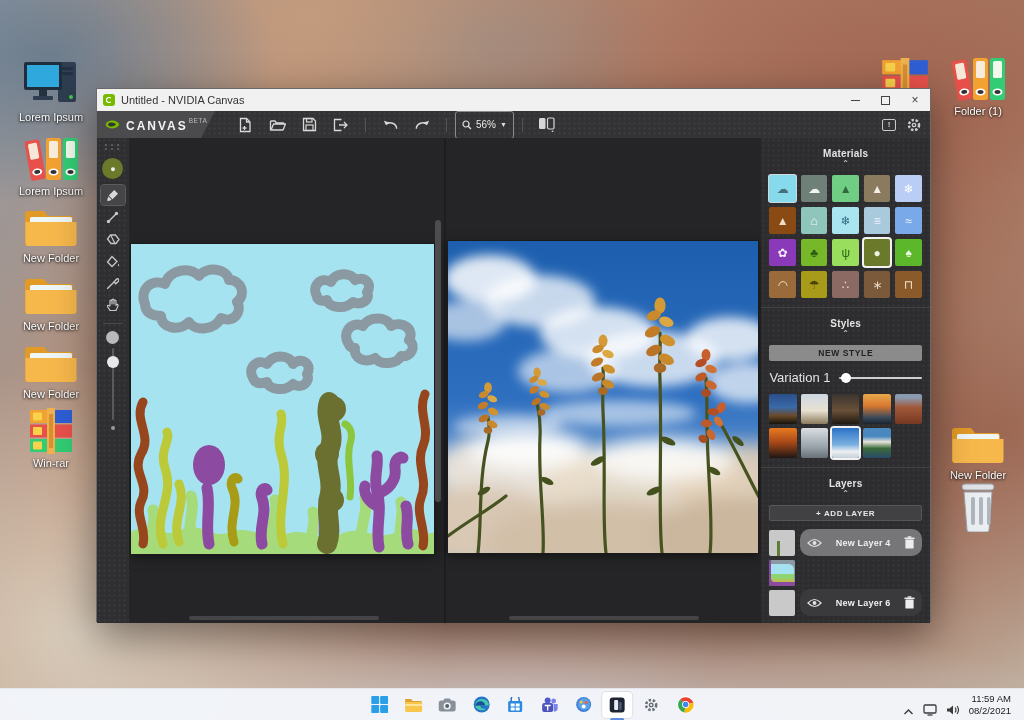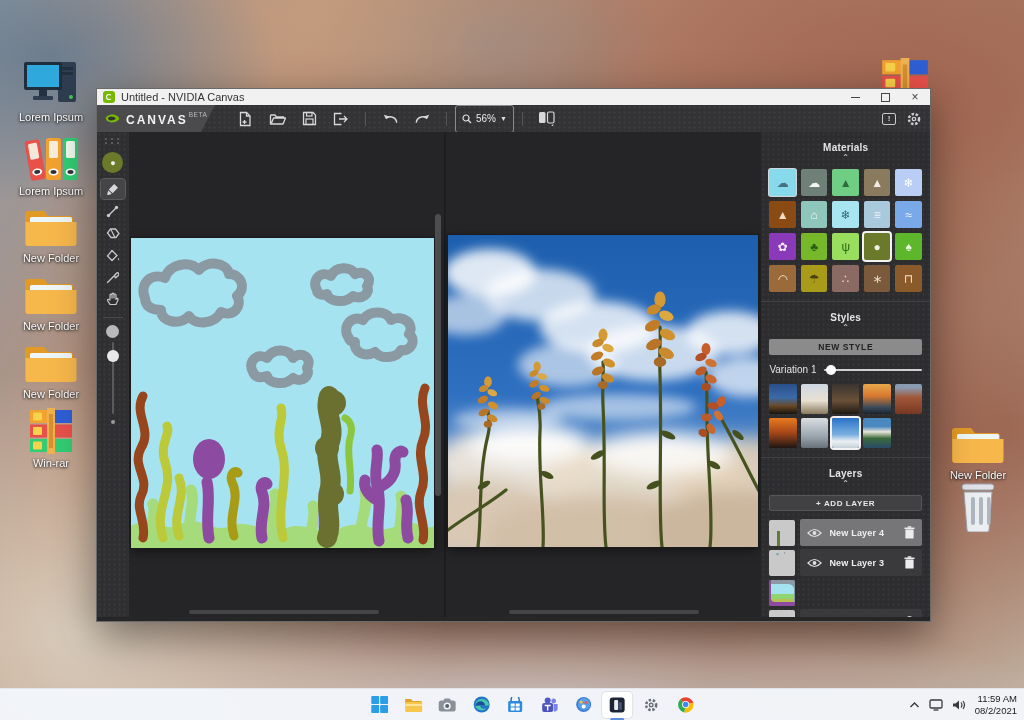--- a/index.html
+++ b/index.html
@@ -18,21 +18,21 @@
       linear-gradient(118deg,#8e9aa6 0%,#bb9076 24%,#b07d66 52%,#a97b64 76%,#c0af9f 100%);
   }
   
   .dicon{position:absolute;width:78px;text-align:center;color:#fff;font-size:11px;z-index:2;cursor:default;}
   .dicon .art{display:block;margin:0 auto 3px;}
   .dicon .lbl{text-shadow:0 1px 3px rgba(0,0,0,.85),0 0 2px rgba(0,0,0,.6);line-height:1.15;}
   .floaticon{position:absolute;z-index:1;}
   
   .window{position:absolute;left:96px;top:88px;width:835px;height:534px;z-index:5;
     box-shadow:0 14px 40px rgba(0,0,0,.45);background:#262626;border:1px solid #6a6a6a;}
-  .titlebar{height:16px;background:#f1f1f1;display:flex;align-items:center;padding-left:6px;}
+  .titlebar{height:22px;background:#f1f1f1;display:flex;align-items:center;padding-left:6px;}
   .titlebar .appico{width:12px;height:12px;border-radius:3px;background:#76b900;margin-right:6px;position:relative;}
   .titlebar .appico::after{content:"";position:absolute;inset:3px;border:1.5px solid #fff;border-right-color:transparent;border-radius:50%;}
   .titlebar .ttl{font-size:11px;color:#333;flex:1;}
   .wbtn{width:30px;height:22px;display:flex;align-items:center;justify-content:center;color:#444;font-size:12px;}
   .wbtn .minb{display:block;width:9px;height:1px;background:#444;}
   .wbtn .maxb{display:block;width:9px;height:9px;border:1px solid #444;}
   
   .toolbar{height:27px;background:#333335;display:flex;align-items:center;position:relative;
     background-image:radial-gradient(rgba(255,255,255,.04) 1px,transparent 1.2px);background-size:5px 5px;}
   .brand{height:27px;width:118px;background:#4b4b4d;display:flex;align-items:center;gap:6px;padding-left:8px;
@@ -70,53 +70,53 @@
     background-image:radial-gradient(rgba(255,255,255,.035) 1px,transparent 1.2px);background-size:5px 5px;}
   .phead{display:flex;align-items:center;justify-content:space-between;font-size:10px;font-weight:bold;color:#e4e4e4;margin:10px 0 7px;letter-spacing:.2px;flex-direction:column;}
   .chev{font-size:8px;color:#bbb;}
   .pdiv{height:1px;background:#424242;margin:9px -8px 0;}
   .mgrid{display:grid;grid-template-columns:repeat(5,1fr);gap:5px;}
   .sw{height:27px;border-radius:2px;display:flex;align-items:center;justify-content:center;font-size:12px;line-height:1;}
   .sw.hl{box-shadow:0 0 0 1px #cfd8da;}
   .sw.sel{box-shadow:0 0 0 2px #f2f2f2;}
   .btn-wide{height:16px;border-radius:2px;background:#8b8b8b;color:#222;font-size:8.5px;font-weight:bold;display:flex;align-items:center;justify-content:center;letter-spacing:.6px;margin:2px 0 9px;}
   .varrow{display:flex;align-items:center;gap:8px;margin-bottom:9px;}
-  .varlbl{font-size:10px;color:#e2e2e2;white-space:nowrap;}
+  .varlbl{font-size:13px;color:#e2e2e2;white-space:nowrap;}
   .hslider{position:relative;flex:1;height:2px;background:#cfcfcf;border-radius:1px;}
   .hthumb{position:absolute;left:2px;top:-4px;width:10px;height:10px;border-radius:50%;background:#fff;}
   .sgrid{display:grid;grid-template-columns:repeat(5,1fr);gap:4px;margin-bottom:4px;}
   .sthumb{height:30px;border-radius:2px;}
   .sthumb.sel{box-shadow:0 0 0 2px #f2f2f2;}
   .st1{background:linear-gradient(180deg,#2a4f8a 0%,#3a6aa8 45%,#6a4a2a 72%,#17140c 100%);}
   .st2{background:linear-gradient(180deg,#ccd7e3 0%,#e9e1d1 55%,#8a7a5e 100%);}
   .st3{background:linear-gradient(180deg,#3a3430 0%,#6a5038 55%,#1e1912 100%);}
   .st4{background:linear-gradient(180deg,#e8a84a 0%,#d87830 40%,#3a4a5a 78%,#1a2430 100%);}
   .st5{background:linear-gradient(180deg,#8a9ab0 12%,#a05838 45%,#763822 100%);}
   .st6{background:linear-gradient(180deg,#e87a20 0%,#a84818 48%,#1e1614 100%);}
   .st7{background:linear-gradient(180deg,#d9dee3 0%,#9aa4ac 62%,#687078 100%);}
   .st8{background:linear-gradient(180deg,#2a72c8 0%,#7ab0e0 55%,#eceff2 78%,#c6d1da 100%);}
   .st9{background:linear-gradient(180deg,#4a88c0 28%,#e8e4d8 46%,#3a6a3a 68%,#2a4a6a 100%);}
   .addlayer{height:16px;border-radius:2px;background:#414143;border:1px solid #565658;color:#e8e8e8;font-size:8px;font-weight:bold;letter-spacing:.6px;display:flex;align-items:center;justify-content:center;margin:2px 0 8px;}
   .lrow{display:flex;align-items:center;height:27px;margin-bottom:3px;border-radius:2px;}
   .lrow .lth{width:26px;height:26px;border-radius:2px;flex:none;}
-  .lrow .lbar{flex:1;height:100%;margin-left:5px;border-radius:2px;background:#3a3a3c;display:flex;align-items:center;padding:0 7px;gap:7px;}
+  .lrow .lbar{flex:1;height:100%;margin-left:5px;border-radius:10px;background:#3a3a3c;display:flex;align-items:center;padding:0 7px;gap:7px;text-align:center;}
   .lrow.sel .lbar{background:#767678;}
   .lname{flex:1;font-size:9px;font-weight:bold;color:#f0f0f0;letter-spacing:.2px;}
   .lt1{background:#c9c9c9;}
   .lt2{background:linear-gradient(180deg,#a5e2ef 0 55%,#8fd470 55% 72%,#b7c153 72% 100%);background-color:#a5e2ef;
        box-shadow:inset 4px -6px 0 -2px #8c4ba0, inset -5px 8px 0 -4px #8b9aa2;}
   .lt3{background:#c9c9c9;background-image:radial-gradient(circle 1.5px at 32% 16%,#8fb0ba 90%,transparent),radial-gradient(circle 1px at 60% 12%,#9aa8ae 90%,transparent);}
   .lt4{background:#c9c9c9;background-image:linear-gradient(#5f7d33,#5f7d33);background-size:3px 15px;background-position:8px 100%;background-repeat:no-repeat;}
   
   .taskbar{position:absolute;left:0;right:0;bottom:0;height:32px;background:rgba(243,246,251,.96);z-index:10;display:flex;align-items:center;border-top:1px solid rgba(0,0,0,.05);}
   .tbcenter{position:absolute;left:50%;transform:translateX(-44%);display:flex;align-items:center;gap:4px;}
   .tbi{width:30px;height:26px;border-radius:4px;display:flex;align-items:center;justify-content:center;position:relative;}
   .tbi.active{background:#fff;box-shadow:0 0 0 1px rgba(0,0,0,.08);}
   .tbi.active::after{content:"";position:absolute;bottom:-3px;left:8px;right:8px;height:2.5px;border-radius:2px;background:#5a8edc;}
-  .tray{position:absolute;right:7px;display:flex;align-items:center;gap:9px;}
+  .tray{position:absolute;right:13px;display:flex;align-items:flex-end;gap:9px;}
   .clock{text-align:right;font-size:9.5px;color:#1b1b1b;line-height:1.25;}
   
   .pk{fill:none;stroke-linecap:round;stroke-linejoin:round;}
 </style>
 </head>
 <body>
 
 <div class="stage">
 
   <div class="dicon" style="left:12px;top:58px;">
@@ -203,20 +203,39 @@
       <rect x="25" y="2" width="19" height="13" fill="#2e5fd4"></rect>
       <rect x="2" y="16.5" width="19" height="13" fill="#e8504a"></rect>
       <rect x="5" y="19" width="9" height="8" rx="1" fill="#f8d24a"></rect>
       <rect x="25" y="16.5" width="19" height="13" fill="#e8504a"></rect>
       <rect x="2" y="31" width="19" height="13" fill="#33cc74"></rect>
       <rect x="25" y="31" width="19" height="13" fill="#33cc74"></rect>
       <rect x="19" y="0" width="8" height="46" fill="#f0b24e"></rect>
       <rect x="21" y="6" width="4" height="34" fill="#d89030"></rect>
   </svg>
 
+  <div class="dicon" style="left:939px;top:56px;">
+    <svg class="art" width="58" height="46" viewBox="0 0 58 46">
+      <g transform="rotate(-10 14 26)">
+          <rect x="6" y="4" width="15" height="40" rx="2.5" fill="#e8504a"></rect>
+          <rect x="9" y="7" width="9" height="16" rx="1.5" fill="#f6e8d8"></rect>
+          <ellipse cx="13.5" cy="36" rx="5" ry="3.4" fill="#fff"></ellipse>
+          <ellipse cx="13.5" cy="36" rx="3" ry="1.9" fill="#333"></ellipse>
+        </g>
+      <rect x="24" y="2" width="15" height="42" rx="2.5" fill="#f2a231"></rect>
+        <rect x="27" y="5" width="9" height="17" rx="1.5" fill="#f8ecdc"></rect>
+        <ellipse cx="31.5" cy="36" rx="5" ry="3.4" fill="#fff"></ellipse>
+        <ellipse cx="31.5" cy="36" rx="3" ry="1.9" fill="#333"></ellipse>
+      <rect x="41" y="2" width="15" height="42" rx="2.5" fill="#33cc74"></rect>
+        <rect x="44" y="5" width="9" height="17" rx="1.5" fill="#f1f8ec"></rect>
+        <ellipse cx="48.5" cy="36" rx="5" ry="3.4" fill="#fff"></ellipse>
+        <ellipse cx="48.5" cy="36" rx="3" ry="1.9" fill="#333"></ellipse>
+    </svg>
+    <div class="lbl">Folder (1)</div>
+  </div>
 
 
   <div class="dicon" style="left:939px;top:420px;">
     <svg class="art" width="54" height="46" viewBox="0 0 54 46">
       <path d="M4,8 h16 l4,5 h22 a3,3 0 0 1 3,3 v24 a3,3 0 0 1 -3,3 h-42 a3,3 0 0 1 -3,-3 v-29 a3,3 0 0 1 3,-3 z" fill="#e29a26"></path>
       <rect x="6" y="14" width="42" height="7" rx="1.5" fill="#eef6f8"></rect>
       <path d="M1.5,19 h51 v21 a3,3 0 0 1 -3,3 h-45 a3,3 0 0 1 -3,-3 z" fill="#f7b84b"></path>
     </svg>
     <div class="lbl">New Folder</div>
   </div>
@@ -626,35 +645,20 @@
                 </svg>
         <span class="lname">New Layer 4</span>
         <svg width="11" height="13" viewBox="0 0 12 14">
                   <rect x="1.5" y="3.8" width="9" height="9.8" rx="1" fill="#ececec"></rect>
                   <rect x="0.5" y="1.6" width="11" height="1.7" fill="#ececec"></rect>
                   <rect x="4" y="0.2" width="4" height="1.6" fill="#ececec"></rect>
                 </svg>
       </span>
     </div>
             <div class="lrow">
-      <span class="lth lt3"></span>
-      <span class="lbar">
-        <svg width="15" height="10" viewBox="0 0 16 10">
-                  <path d="M1,5 Q8,-2.5 15,5 Q8,12.5 1,5 Z" fill="none" stroke="#e0e0e0" stroke-width="1.2"></path>
-                  <circle cx="8" cy="5" r="2.1" fill="#e0e0e0"></circle>
-                </svg>
-        <span class="lname">New Layer 3</span>
-        <svg width="11" height="13" viewBox="0 0 12 14">
-                  <rect x="1.5" y="3.8" width="9" height="9.8" rx="1" fill="#ececec"></rect>
-                  <rect x="0.5" y="1.6" width="11" height="1.7" fill="#ececec"></rect>
-                  <rect x="4" y="0.2" width="4" height="1.6" fill="#ececec"></rect>
-                </svg>
-      </span>
-    </div>
-            <div class="lrow">
       <span class="lth lt2"></span>
     </div>
             <div class="lrow">
       <span class="lth lt1"></span>
       <span class="lbar">
         <svg width="15" height="10" viewBox="0 0 16 10">
                   <path d="M1,5 Q8,-2.5 15,5 Q8,12.5 1,5 Z" fill="none" stroke="#e0e0e0" stroke-width="1.2"></path>
                   <circle cx="8" cy="5" r="2.1" fill="#e0e0e0"></circle>
                 </svg>
         <span class="lname">New Layer 6</span>

